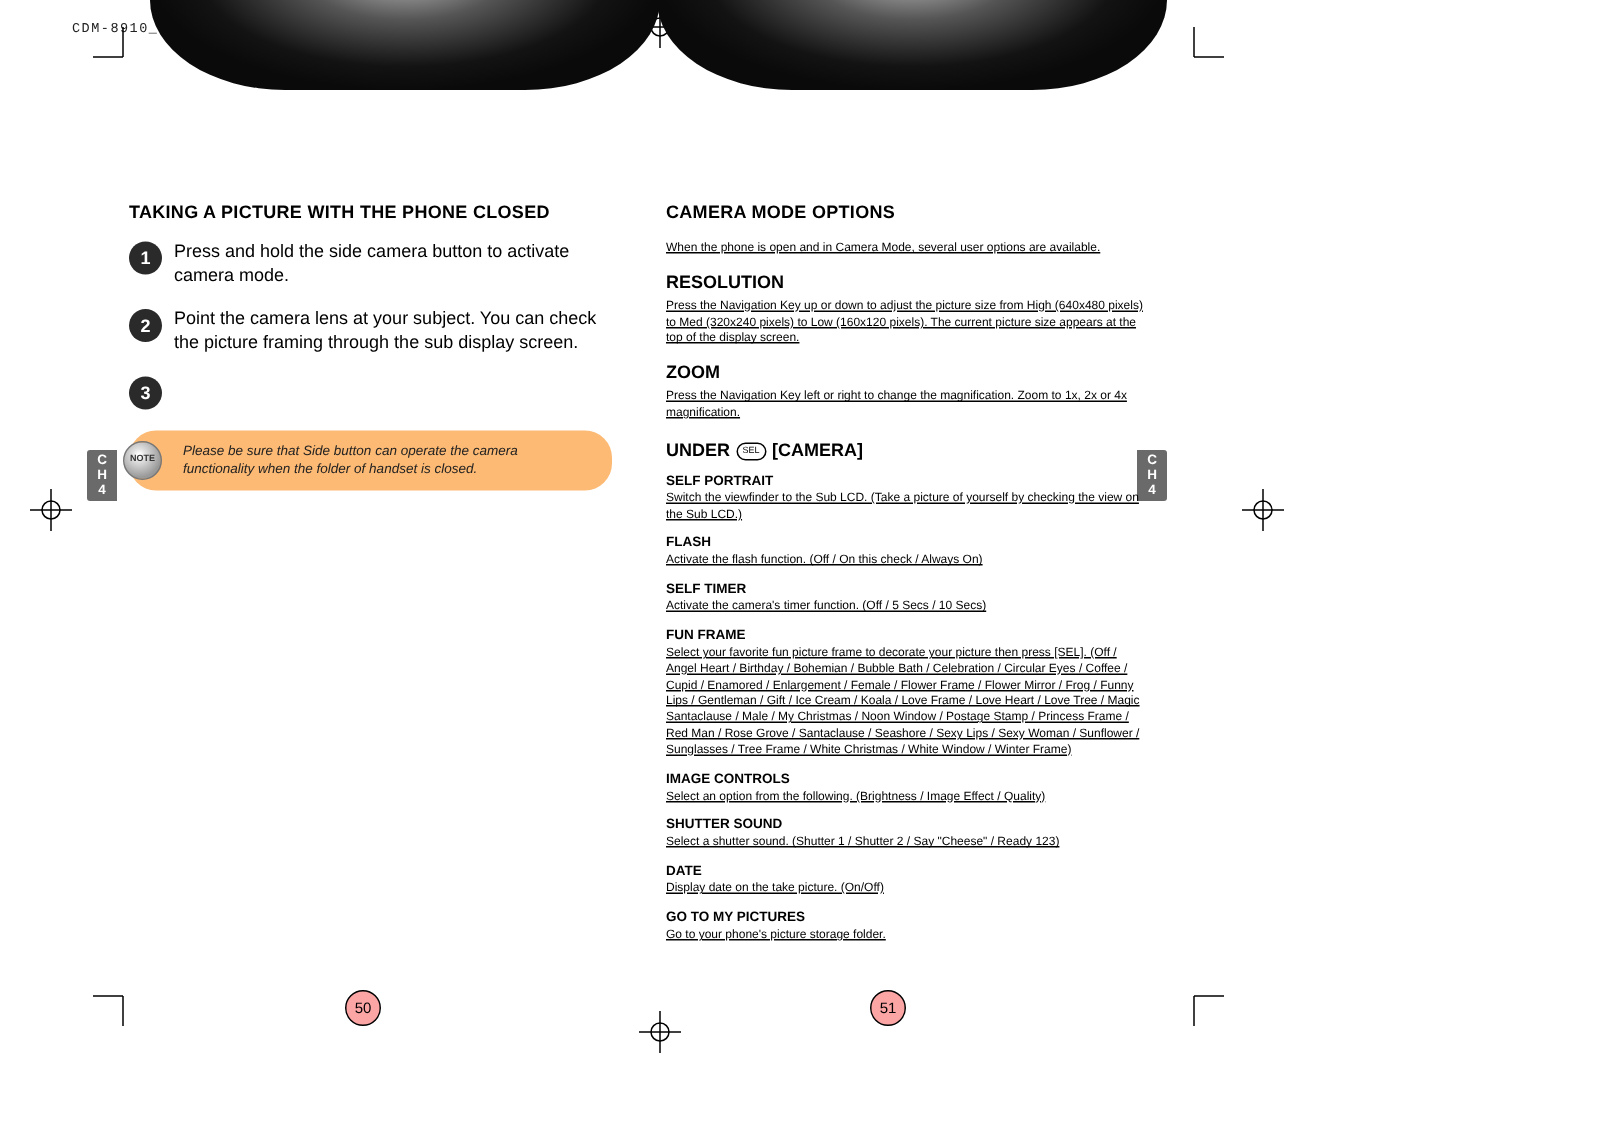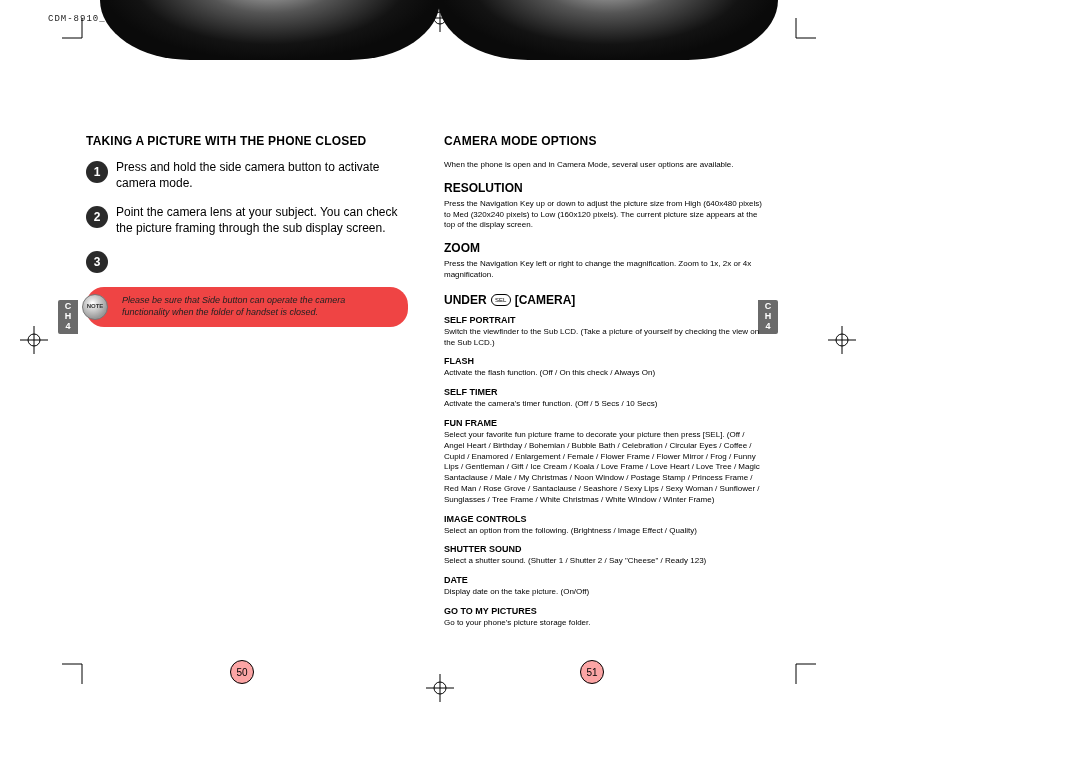--- a/index.html
+++ b/index.html
@@ -114,21 +114,21 @@
     flex-shrink: 0;
     margin-right: 8px;
     margin-top: 1px;
   }
   .step-text {
     font-size: 12px;
     line-height: 1.3;
   }
   .note-box {
     margin-top: 10px;
-    background: #ef4444;
+    background: #fdba74;
     border-radius: 18px;
     padding: 8px 14px 8px 36px;
     position: relative;
     font-size: 9px;
     font-style: italic;
     line-height: 1.3;
     color: #222;
   }
   .note-badge {
     position: absolute;
@@ -139,23 +139,24 @@
     border-radius: 50%;
     background: radial-gradient(circle at 40% 35%, #fff 4%, #e0e0e0 20%, #999 70%);
     border: 1px solid #777;
     display:flex; align-items:center; justify-content:center;
     font-size:6px; font-weight:bold; color:#333; font-style:normal;
   }
   .r-para {
     font-size: 8px;
     line-height: 1.35;
     margin-bottom: 4px;
+    text-decoration: underline;
   }
   .under-opt {
-    display:flex; align-items:center;
+    display:flex; align-items:flex-end;
     font-size:12px; font-weight:bold;
     margin-top:12px; margin-bottom:6px;
   }
   .key-oval {
     display:inline-flex; align-items:center; justify-content:center;
     width:20px; height:12px; border:1px solid #000; border-radius:7px;
     font-size:6px; margin: 0 4px; font-weight:normal;
   }
   .page-num {
     position:absolute;

